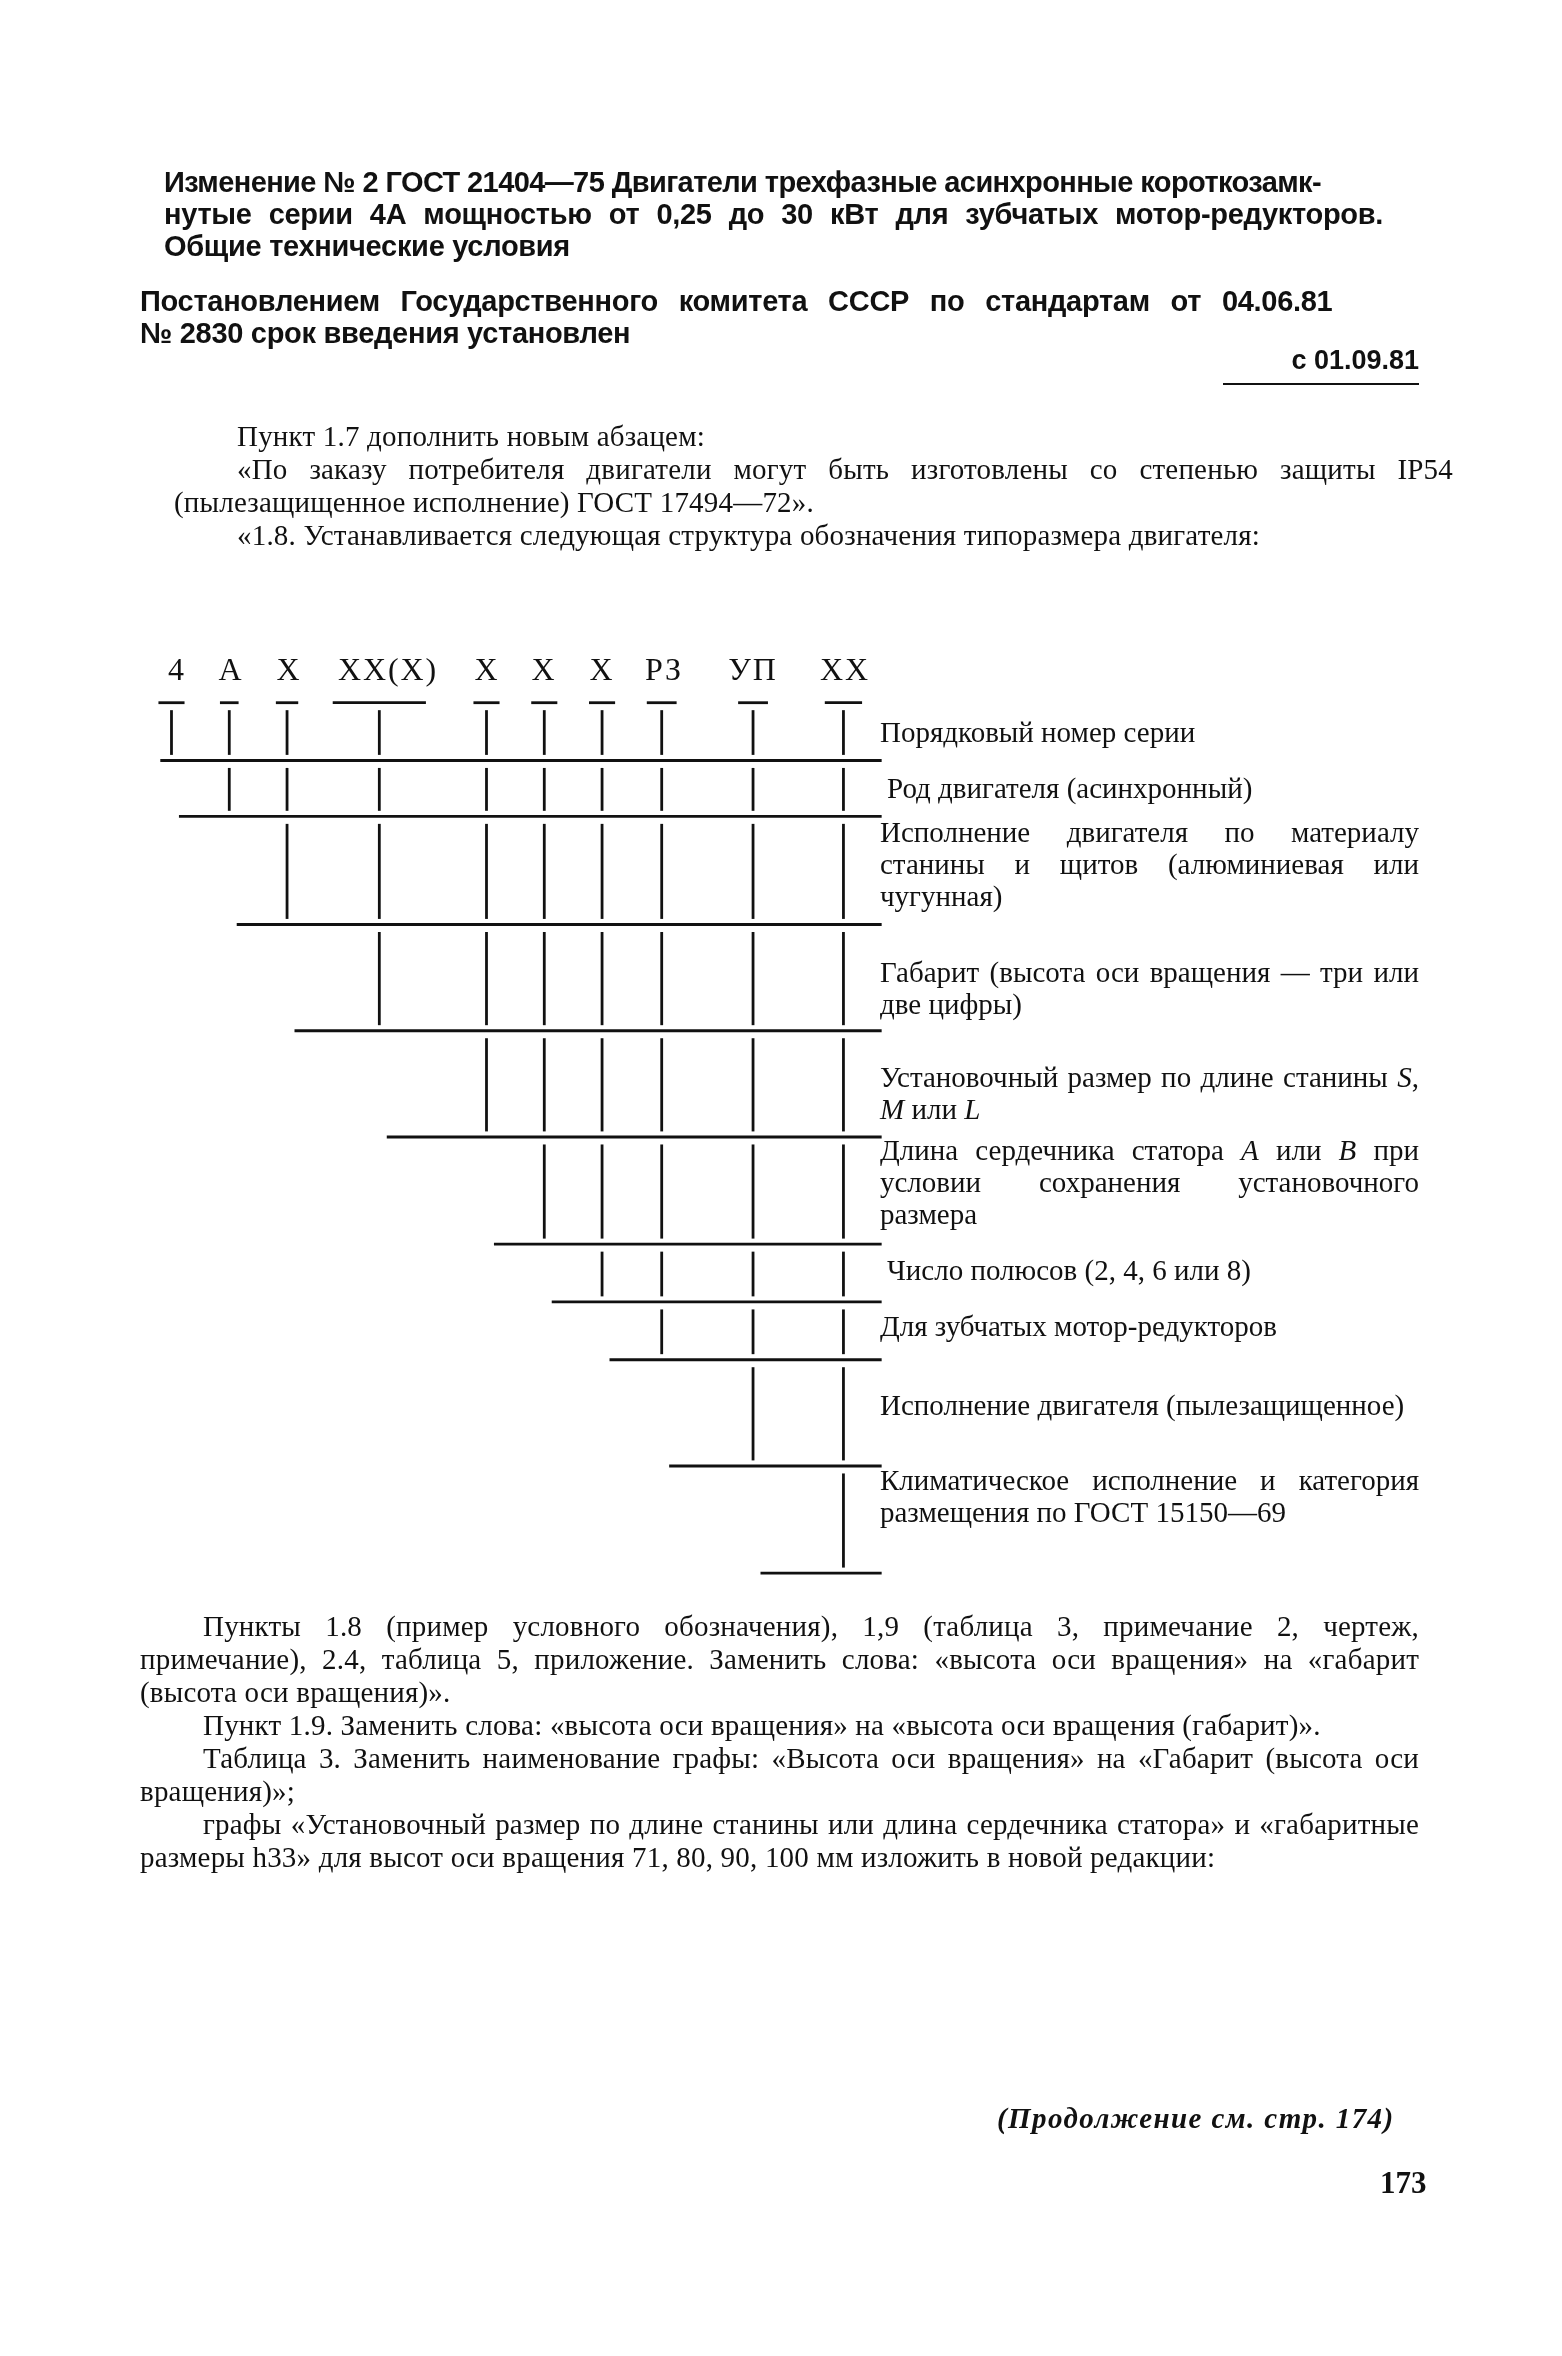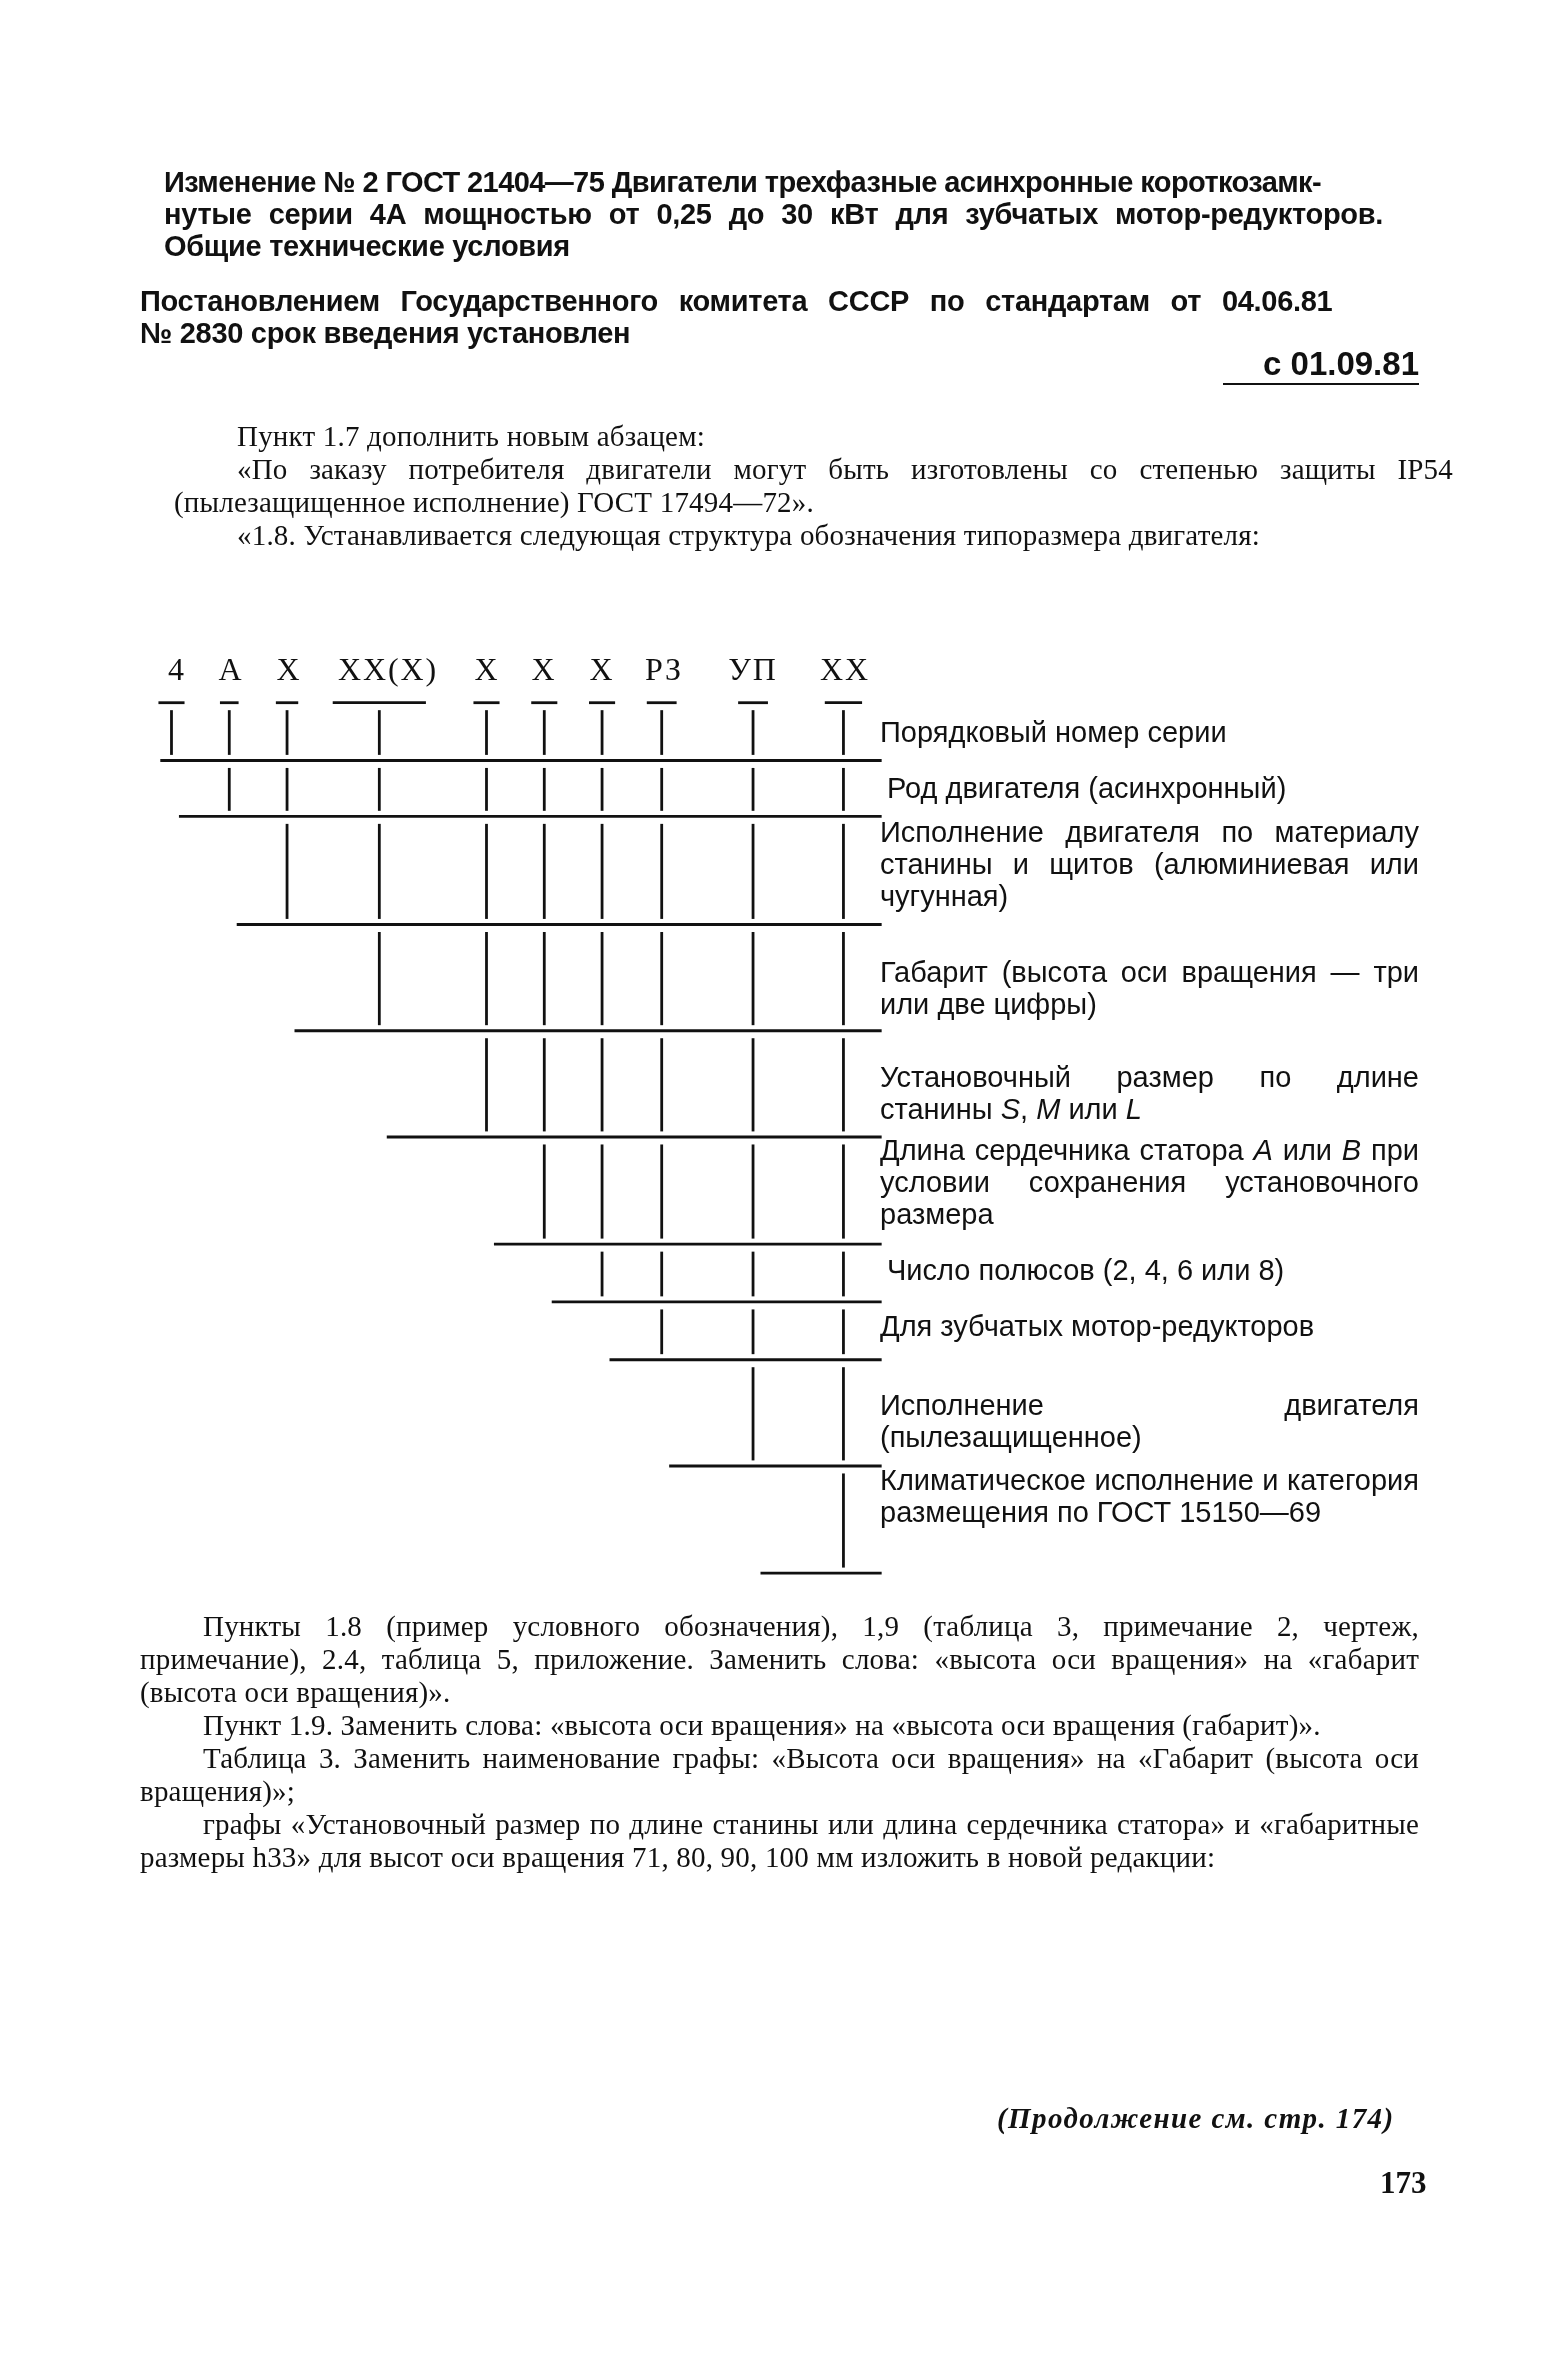--- a/index.html
+++ b/index.html
@@ -13,21 +13,21 @@
   }
   .head span.line { display: block; white-space: nowrap; }
   .body-text {
     font-family: "Liberation Serif", serif;
     font-size: 29px; line-height: 33px; letter-spacing: 0.2px;
   }
   .para { display: block; text-align: justify; }
   .para.indent { text-indent: 63px; }
   .label {
     position: absolute;
-    font-family: Liberation Sans, sans-serif;
+    font-family: Liberation Serif, serif;
     font-size: 29px; line-height: 32px;
     left: 880px; width: 539px;
     text-align: justify; text-align-last: left;
   }
   .code {
     position: absolute; top: 651px;
     font-family: "Liberation Serif", serif; font-size: 32px; line-height: 37px;
     transform: translateX(-50%); white-space: nowrap; letter-spacing: 1.9px;
   }
   svg.diagram { position: absolute; left: 0; top: 0; }
@@ -35,22 +35,22 @@
     position: absolute; left: 997px; top: 2102px;
     font-family: "Liberation Serif", serif; font-style: italic; font-weight: bold;
     font-size: 29px; letter-spacing: 1.4px; white-space: nowrap;
   }
   .page-num {
     position: absolute; left: 1380px; top: 2165px;
     font-family: "Liberation Serif", serif; font-weight: bold; font-size: 31px;
   }
   .date {
     position: absolute; left: 1223px; top: 345px; width: 196px;
-    font-family: "Liberation Sans", sans-serif; font-weight: bold; font-size: 33px;
-    text-align: right; border-bottom: 2.8px solid #111; padding-bottom: 0;
+    font-family: "Liberation Sans", sans-serif; font-weight: bold; font-size: 27px;
+    text-align: right; border-bottom: 2.8px solid #111; padding-bottom: 7px;
   }
   i.v { font-style: italic; }
 </style>
 </head>
 <body>
 
 <div class="blk head" style="left:140px; top:166px; width:1279px;margin-left:24px;">
   <span class="line" style="letter-spacing:-0.6px;">Изменение № 2 ГОСТ 21404—75 Двигатели трехфазные асинхронные короткозамк-</span>
   <span class="line" style="word-spacing:9.3px;">нутые серии 4А мощностью от 0,25 до 30 кВт для зубчатых мотор-редукторов.</span>
   <span class="line">Общие технические условия</span>

